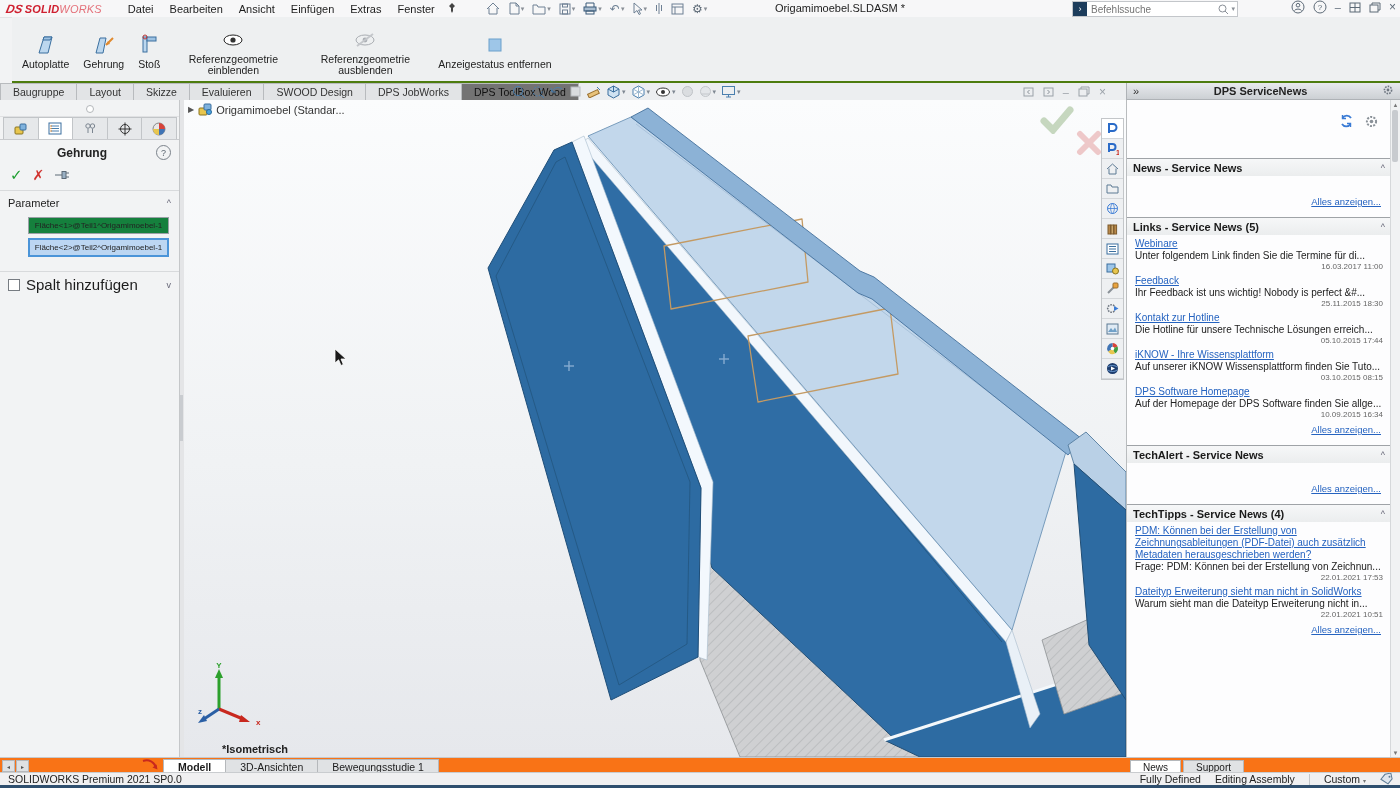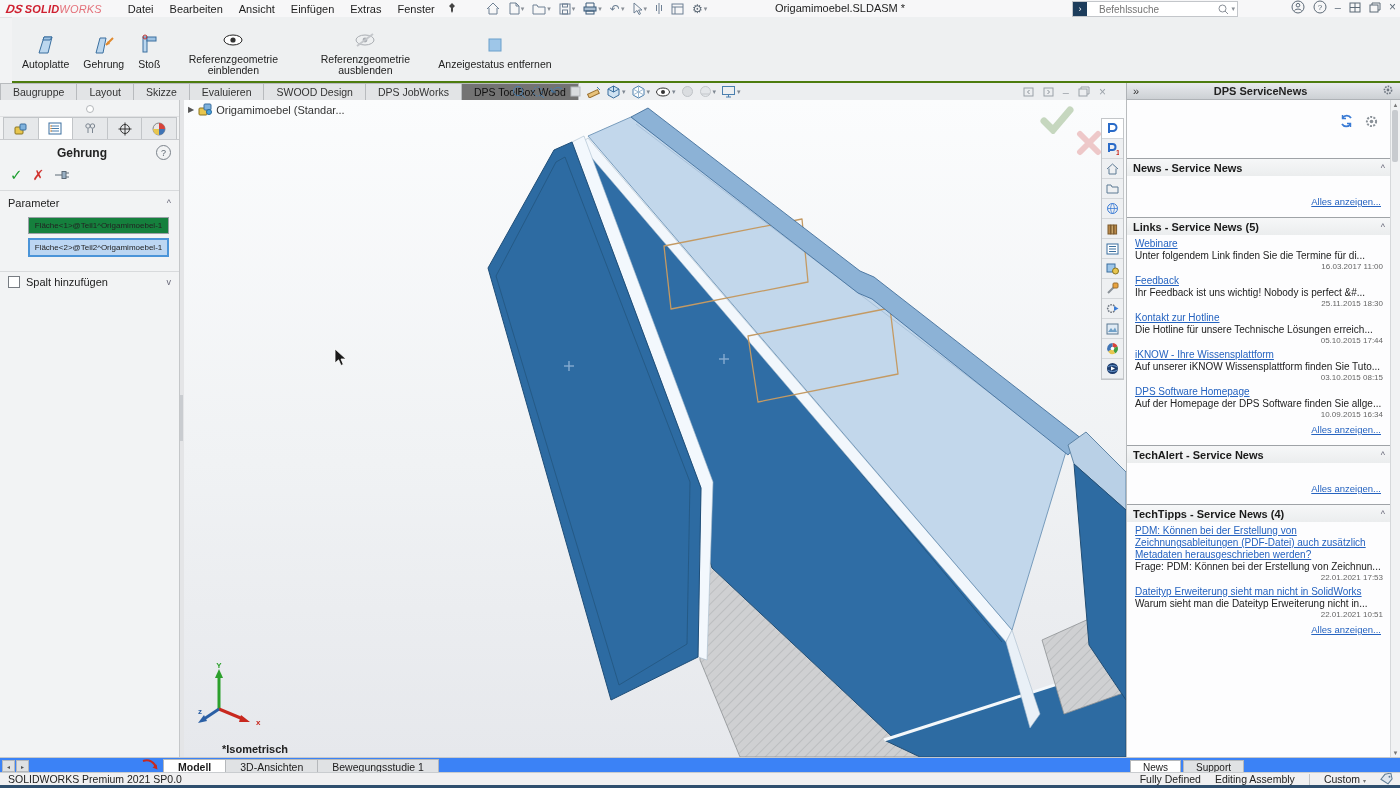--- a/index.html
+++ b/index.html
@@ -14,21 +14,21 @@
   .logo .works{font-style:italic;color:#e4717a;font-size:11px;letter-spacing:0.2px;}
   .menus{display:flex;margin-left:18px;}
   .menu-item{padding:1px 8px;cursor:default;}
   .pin-ic{margin-left:4px;}
   .qat{display:flex;align-items:center;margin-left:26px;gap:2px;}
   .qat .qi{display:flex;align-items:center;padding:0 3px;color:#6e8094;}
   .qat .caret{font-size:7px;color:#8a8f96;margin-left:1px;}
   .doc-title{position:absolute;left:700px;top:2px;width:280px;text-align:center;color:#222;}
   .searchbox{position:absolute;left:1072px;top:1px;width:164px;height:14px;background:#fff;border:1px solid #c3c6ca;display:flex;align-items:center;}
   .sb-flag{width:14px;height:14px;background:#1d3d5c;color:#fff;font-size:9px;display:flex;align-items:center;justify-content:center;}
-  .searchbox input{flex:1;border:none;outline:none;font-size:10px;color:#555;padding:0 12px;min-width:0;background:transparent;font-family:inherit;}
+  .searchbox input{flex:1;border:none;outline:none;font-size:10px;color:#555;padding:0 4px;min-width:0;background:transparent;font-family:inherit;}
   .tb-right{position:absolute;right:4px;top:0px;display:flex;align-items:center;gap:8px;color:#5d6a77;}
   .winglyph{font-size:11px;color:#5d6a77;}
 
   
   .ribbon{position:absolute;left:12px;top:17px;width:1400px;height:66px;background:#eef0f1;border-bottom:2px solid #4d7c0f;display:flex;align-items:center;padding-top:5px;box-sizing:border-box;}
   .rbtn{display:flex;flex-direction:column;align-items:center;margin-left:6px;padding:2px 4px;max-width:118px;cursor:default;}
   .rbtn .ric{height:24px;display:flex;align-items:center;}
   .rbtn .rlabel{font-size:10.5px;line-height:11px;text-align:center;margin-top:2px;color:#222;}
 
   
@@ -60,21 +60,21 @@
   .pm-actions{display:flex;align-items:center;gap:10px;padding:3px 10px 6px 10px;border-bottom:1px solid #d8dadc;}
   .ok-check{color:#1d9e2f;font-size:15px;font-weight:bold;}
   .cancel-x{color:#d0312d;font-size:14px;font-weight:bold;}
   .pm-sec{display:flex;align-items:center;padding:6px 8px 4px 8px;}
   .pm-sec .t{flex:1;font-size:11px;color:#222;}
   .pm-sec .c{color:#667;font-size:9px;}
   .pm-field{margin:4px 10px 0 28px;height:15px;border:1px solid #9aa0a6;background:#15803d;font-size:8px;display:flex;align-items:center;justify-content:center;color:#222;white-space:nowrap;overflow:hidden;}
   .pm-field.sel{background:#bcd6f2;border:2px solid #4b94d8;height:15px;}
   .pm-check-row{display:flex;align-items:center;margin-top:14px;padding:4px 8px;border-top:1px solid #d8dadc;}
   .pm-check{width:10px;height:10px;border:1px solid #777c82;background:#fff;margin-right:6px;}
-  .pm-check-row .t{flex:1;font-size:11px;}
+  .pm-check-row .t{flex:1;font-size:15px;}
 
   .vsplit{position:absolute;left:180px;top:100px;width:4px;height:657px;background:#e4e5e7;border-right:1px solid #c5c7c9;}
   .vsplit .grab{position:absolute;left:0px;top:295px;width:3px;height:46px;background:#c9ccd0;}
 
   
   .viewport{position:absolute;left:184px;top:100px;width:942px;height:657px;background:linear-gradient(180deg,#fbfcfd 0%,#f0f2f4 55%,#e6e8ec 100%);overflow:hidden;}
   .flytree{position:absolute;left:4px;top:3px;display:flex;align-items:center;gap:4px;color:#333;font-size:11px;}
   .flytree .exp{color:#555;font-size:8px;}
   .iso-label{position:absolute;left:38px;bottom:2px;font-weight:bold;font-size:11px;color:#222;}
   .triad{position:absolute;left:12px;bottom:28px;}
@@ -100,21 +100,21 @@
   .tp-sec-header .c{color:#667;font-size:9px;}
   .tp-item{padding:3px 8px 0 8px;}
   .tp-item .ti{color:#2563c0;text-decoration:underline;font-size:10px;line-height:12px;cursor:pointer;}
   .tp-item .de{color:#222;font-size:10px;line-height:12px;white-space:nowrap;overflow:hidden;}
   .tp-item .da{color:#666;font-size:8px;text-align:right;line-height:10px;}
   .tp-more{text-align:right;padding:3px 10px 10px 0;}
   .tp-more a{color:#2563c0;text-decoration:underline;font-size:9.5px;cursor:pointer;}
   .tp-empty{height:16px;}
 
   
-  .bottomband{position:absolute;left:0;top:757px;width:1400px;height:15px;background:#3b82f6;border-top:1px solid #c6c9cc;box-sizing:border-box;}
+  .bottomband{position:absolute;left:0;top:757px;width:1400px;height:15px;background:#f97316;border-top:1px solid #c6c9cc;box-sizing:border-box;}
   .mt-wrap{position:absolute;left:0;top:0;height:15px;display:flex;align-items:flex-end;}
   .mt-nav{display:flex;gap:1px;margin:0 4px 1px 2px;}
   .mt-nav .b{width:11px;height:10px;background:#dfe1e3;border:1px solid #b5b8bb;font-size:6px;color:#555;display:flex;align-items:center;justify-content:center;}
   .mt-spacer{width:108px;}
   .redmark{margin:0 4px 1px 0;}
   .mtab{padding:1px 14px;background:#e0e2e4;border:1px solid #b5b8bb;border-bottom:none;margin-right:-1px;font-size:10.5px;height:14px;box-sizing:border-box;}
   .mtab.active{background:#ffffff;font-weight:bold;}
   .tp-tabs{position:absolute;left:1126px;top:0;height:15px;display:flex;align-items:flex-end;padding-left:4px;}
   .tptab{padding:1px 12px;background:#e0e2e4;border:1px solid #b5b8bb;border-bottom:none;margin-right:2px;font-size:10px;height:13px;box-sizing:border-box;}
   .tptab.active{background:#ffffff;}

